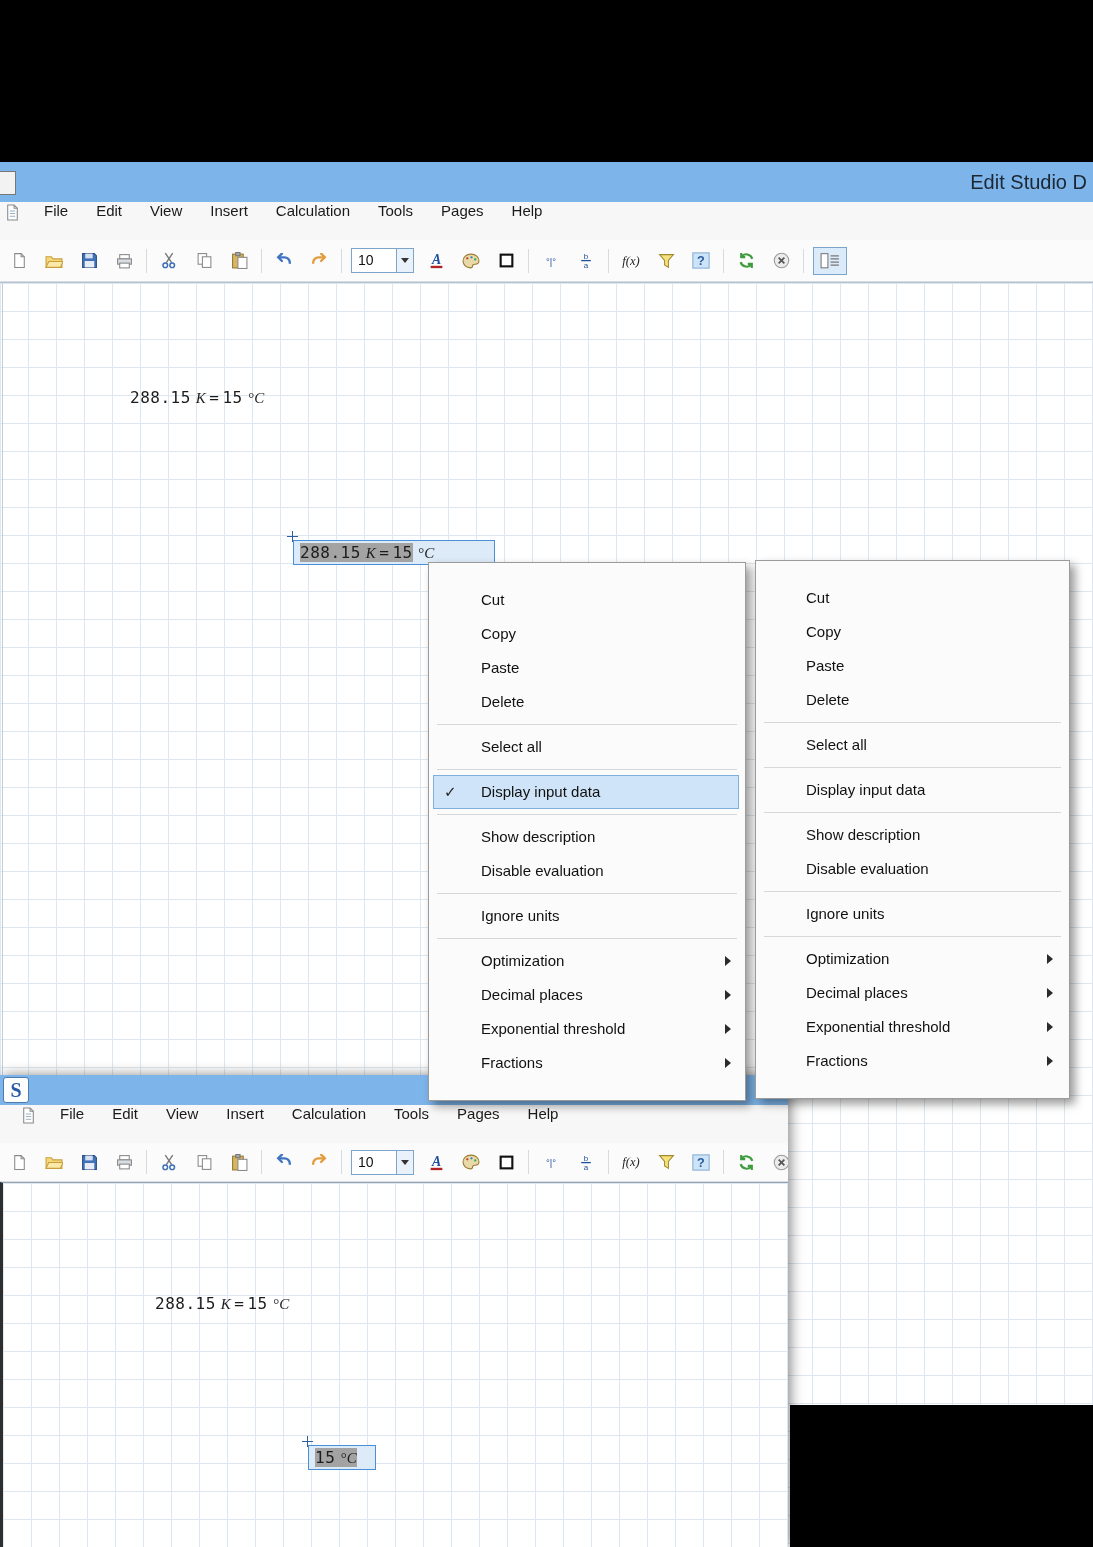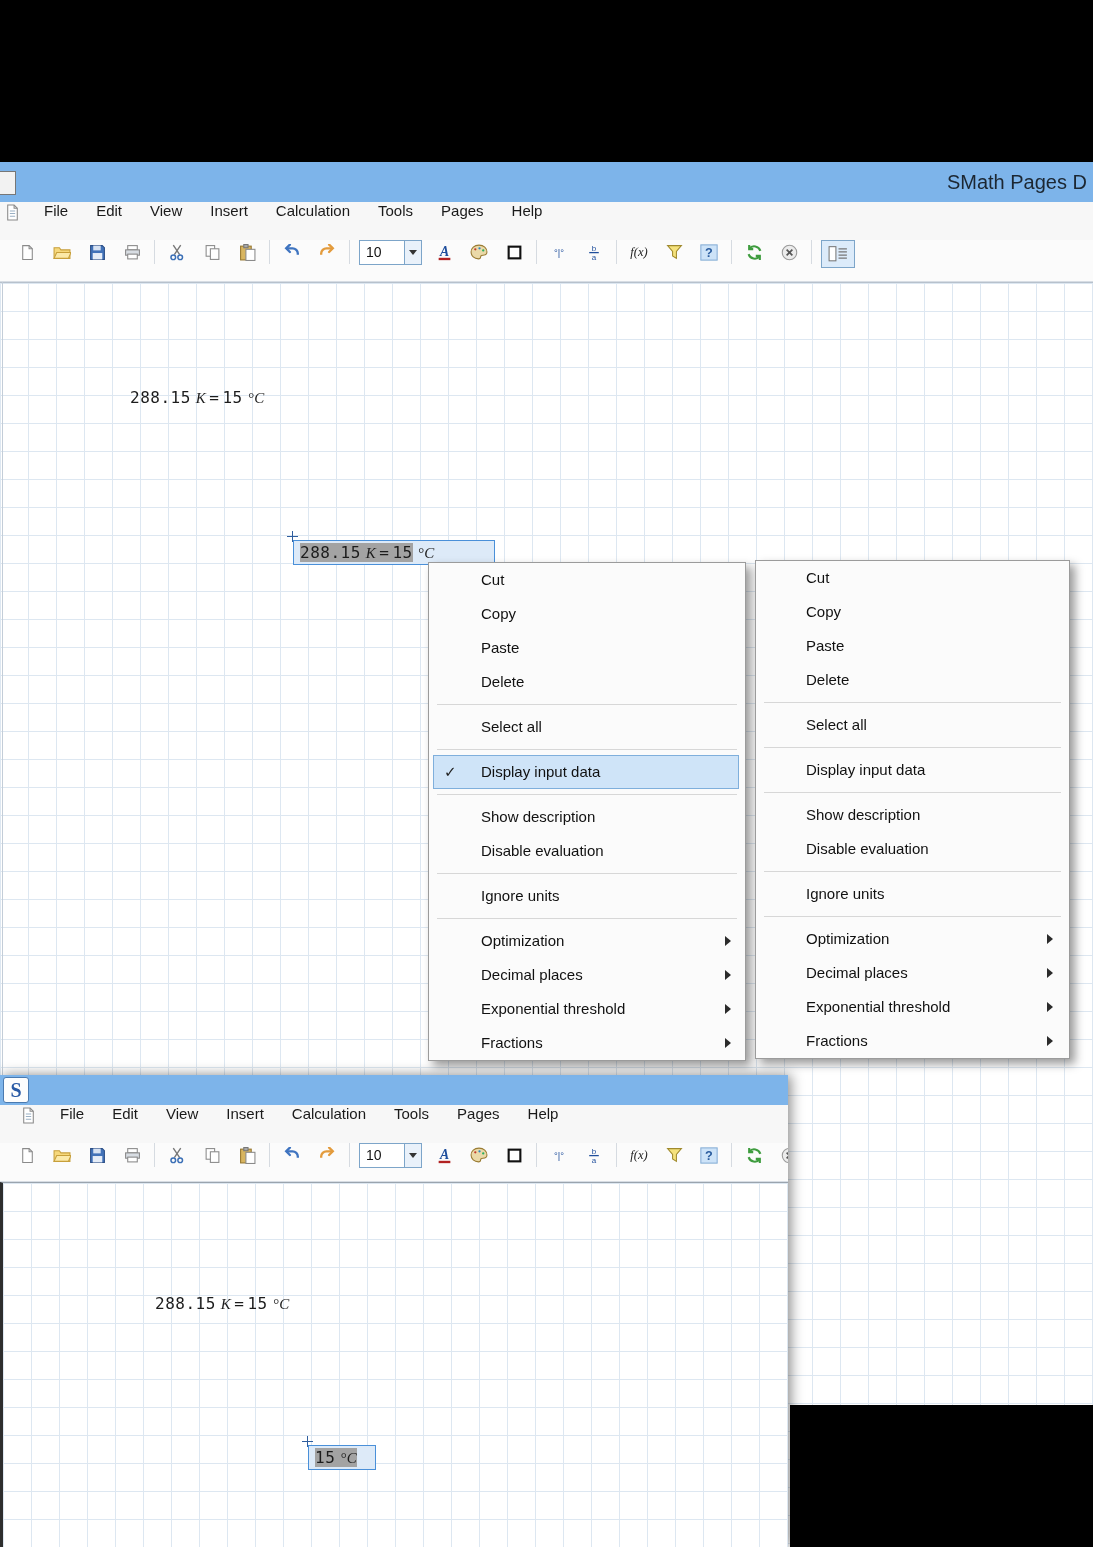--- a/index.html
+++ b/index.html
@@ -9,21 +9,21 @@
 
   
   .black-top{left:0;top:0;width:1093px;height:162px;background:#000;z-index:1}
   .black-br{left:790px;top:1405px;width:303px;height:142px;background:#000;z-index:8}
 
   
   .titlebar{background:#7db4ea}
   .menubar{background:#f7f7f7;font-size:15px;color:#1a1a1a;display:flex;align-items:flex-start}
   .menu-item{display:inline-block;padding:0 14px;cursor:default;white-space:nowrap}
   .doc-icon{display:inline-flex;align-items:center;justify-content:center;width:20px;height:20px}
-  .toolbar{background:#fbfbfb;display:flex;align-items:flex-start;gap:9px;padding-left:14px;overflow:hidden;border-bottom:1px solid #d7dde4}
+  .toolbar{background:#fbfbfb;display:flex;align-items:center;gap:9px;padding-left:6px;overflow:hidden;border-bottom:1px solid #d7dde4}
   .tb-icon{width:26px;height:24px;display:flex;align-items:center;justify-content:center;flex:0 0 auto}
   .tb-icon.boxed{border:1px solid #7da5c9;background:#dcebfa;width:34px;height:28px}
   .tb-sep{width:1px;height:24px;background:#d6dbe1;flex:0 0 auto}
   .tb-combo{display:inline-flex;align-items:center;height:25px;flex:0 0 auto}
   .tb-combo-val{width:46px;height:25px;background:#fff;border:1px solid #7da5c9;font-size:14px;padding:3px 0 0 6px;color:#111}
   .tb-combo-btn{width:17px;height:25px;border:1px solid #7da5c9;border-left:none;background:#e9f1fa;display:flex;align-items:center;justify-content:center}
   .tb-combo-arrow{width:0;height:0;border-left:4px solid transparent;border-right:4px solid transparent;border-top:5px solid #333}
 
   
   .titlebar1{left:0;top:162px;width:1093px;height:40px;z-index:2}
@@ -42,21 +42,21 @@
   .expr .eq{margin:0 3px}
   .sel-box{position:absolute;border:1px solid #4a90d9;background:#ddeaf8;padding:2px 6px;font-family:"DejaVu Sans Mono",monospace;font-size:16px;color:#1c1c1c;white-space:nowrap;letter-spacing:.5px;z-index:3}
   .sel-box .hlz{background:#a3a3a3}
   .sel-box .unit{font-family:"Liberation Serif",serif;font-style:italic;margin-left:5px;font-size:15px}
   .sel-box .eq{margin:0 3px}
   .crosshair{position:absolute;left:-7px;top:-10px;width:11px;height:11px;z-index:4}
   .crosshair::before{content:"";position:absolute;left:5px;top:0;width:1px;height:11px;background:#2f5e9e}
   .crosshair::after{content:"";position:absolute;top:5px;left:0;height:1px;width:11px;background:#2f5e9e}
 
   
-  .ctx{position:absolute;background:#fbfbfb;border:1px solid #9b9b9b;box-shadow:5px 5px 9px rgba(0,0,0,.4);padding:0 0;font-size:15px;color:#111;z-index:10}
+  .ctx{position:absolute;background:#fbfbfb;border:1px solid #9b9b9b;box-shadow:5px 5px 9px rgba(0,0,0,.4);padding:20px 0;font-size:15px;color:#111;z-index:10}
   .ctx1{left:428px;top:562px;width:318px}
   .ctx2{left:755px;top:560px;width:315px}
   .ctx-item{position:relative;height:34px;line-height:34px;padding-left:52px;cursor:default;white-space:nowrap}
   .ctx2 .ctx-item{padding-left:50px}
   .ctx-item.hl{background:#cfe4f8;border:1px solid #7fafdc;margin:0 6px 0 4px;padding-left:47px;line-height:32px}
   .ctx-item .check{position:absolute;left:14px;top:0;font-family:"DejaVu Sans",sans-serif;font-weight:bold;color:#222}
   .ctx-item.hl .check{left:10px}
   .ctx-item .arrow{position:absolute;right:14px;top:12px;width:0;height:0;border-left:6px solid #2b2b2b;border-top:5px solid transparent;border-bottom:5px solid transparent}
   .ctx2 .ctx-item .arrow{right:16px}
   .ctx-sep{height:1px;background:#d7d7d7;margin:5px 8px}
@@ -70,21 +70,21 @@
   .toolbar2{position:absolute;left:0;top:68px;width:788px;height:39px}
   .canvas2{position:absolute;left:0;top:107px;width:788px;height:365px;border-left:3px solid #2e2e2e;border-top:1px solid #9aa4ae}
 </style>
 </head>
 <body>
 
 <div class="abs black-top"></div>
 
 <div class="abs titlebar titlebar1">
   <span class="title1-icon"></span>
-  <span class="title1-text">SMath Pages D</span>
+  <span class="title1-text">Edit Studio D</span>
 </div>
 
 <div class="abs menubar menubar1">
   <span class="doc-icon">
       <svg width="15" height="17" viewBox="0 0 14 16">
         <path d="M2.5 1h6l3 3v11h-9z" fill="#fff" stroke="#8a8a8a"></path>
         <path d="M8.5 1v3h3" fill="none" stroke="#8a8a8a"></path>
         <path d="M4.5 6.5h5M4.5 9h5M4.5 11.5h5" stroke="#9ab0c4" stroke-width="1"></path>
       </svg>
     </span>

